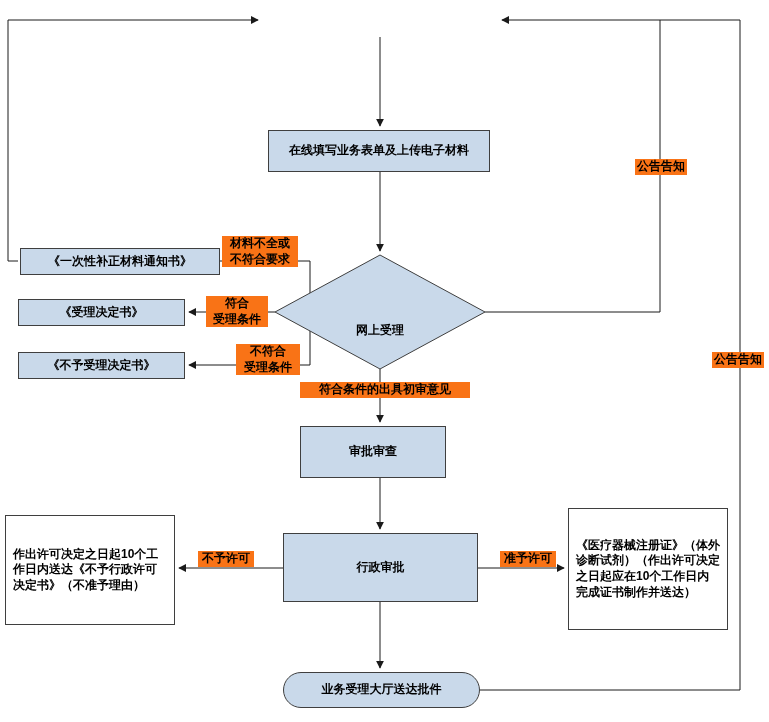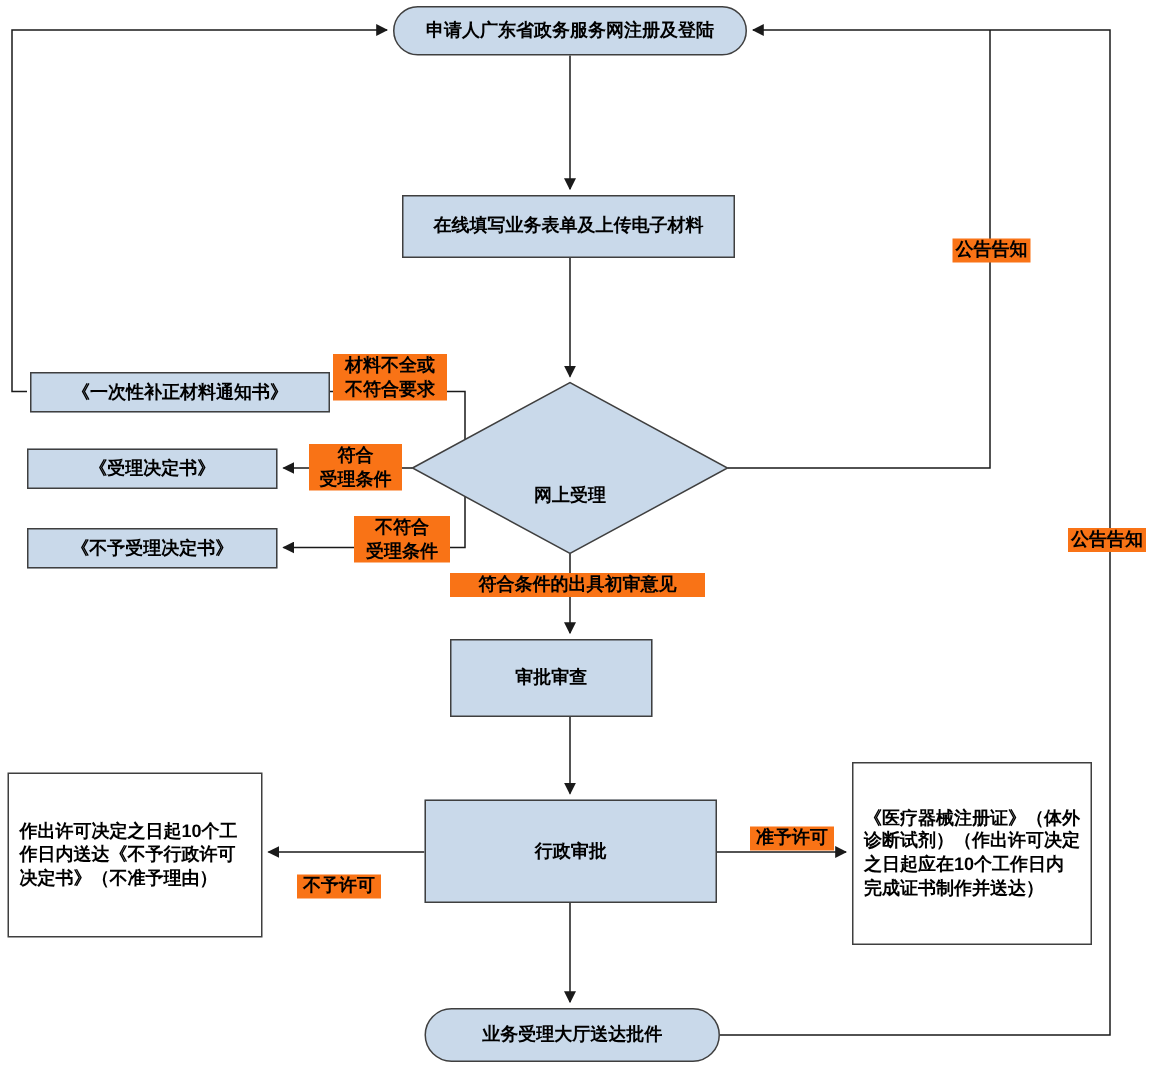--- a/index.html
+++ b/index.html
@@ -81,54 +81,53 @@
     <path d="M283 568 H179" fill="none" stroke="#1a1a1a" stroke-width="1" marker-end="url(#arrow)"></path>
     <path d="M478 568 H564" fill="none" stroke="#1a1a1a" stroke-width="1" marker-end="url(#arrow)"></path>
     <path d="M380 602 V668" fill="none" stroke="#1a1a1a" stroke-width="1" marker-end="url(#arrow)"></path>
     <path d="M18 261 H8 V20 H258" fill="none" stroke="#1a1a1a" stroke-width="1" marker-end="url(#arrow)"></path>
     <path d="M485 312 H660 V20" fill="none" stroke="#1a1a1a" stroke-width="1"></path>
     <path d="M480 690 H740 V20 H502" fill="none" stroke="#1a1a1a" stroke-width="1" marker-end="url(#arrow)"></path>
 
     <polygon points="275,312 380,255 485,312 380,369" stroke="#3f3f3f" stroke-width="1" fill="#c9d9ea"></polygon>
   </svg>
 
-  <div class="node stadium" style="left:262px; top:4px; width:236px; height:33px;">申请人广东省政务服务网注册及登陆</div>
 
   <div class="node" style="left:268px; top:130px; width:222px; height:42px;">在线填写业务表单及上传电子材料</div>
 
   <div class="diamond-label" style="left:330px; top:305px; width:100px;margin-top:17px;">网上受理</div>
 
   <div class="node" style="left:20px; top:248px; width:200px; height:27px;text-align:center;">《一次性补正材料通知书》</div>
 
   <div class="node" style="left:18px; top:299px; width:167px; height:27px;">《受理决定书》</div>
 
   <div class="node" style="left:18px; top:352px; width:167px; height:27px;">《不予受理决定书》</div>
 
-  <div class="node" style="left:300px; top:426px; width:135px; height:52px;">审批审查</div>
+  <div class="node" style="left:300px; top:426px; width:146px; height:52px;">审批审查</div>
 
   <div class="node" style="left:283px; top:533px; width:195px; height:69px;">行政审批</div>
 
   <div class="node plain" style="left:5px; top:515px; width:170px; height:110px;">作出许可决定之日起10个工作日内送达《不予行政许可决定书》（不准予理由）</div>
 
   <div class="node plain" style="left:568px; top:508px; width:160px; height:122px;">《医疗器械注册证》（体外诊断试剂）（作出许可决定之日起应在10个工作日内完成证书制作并送达）</div>
 
   <div class="node stadium" style="left:283px; top:672px; width:197px; height:36px;">业务受理大厅送达批件</div>
 
   <div class="edge-label" style="left:222px; top:236px; width:76px;">材料不全或
 不符合要求</div>
 
   <div class="edge-label" style="left:206px; top:296px; width:62px;">符合
 受理条件</div>
 
   <div class="edge-label" style="left:236px; top:344px; width:64px;">不符合
 受理条件</div>
 
   <div class="edge-label" style="left:300px; top:382px; width:170px;">符合条件的出具初审意见</div>
 
-  <div class="edge-label" style="left:198px; top:551px; width:56px;margin-top:32px;">不予许可</div>
+  <div class="edge-label" style="left:198px; top:551px; width:56px;">不予许可</div>
 
   <div class="edge-label" style="left:500px; top:551px; width:56px;">准予许可</div>
 
   <div class="edge-label" style="left:635px; top:159px; width:52px;">公告告知</div>
 
   <div class="edge-label" style="left:712px; top:352px; width:52px;">公告告知</div>
 
 </div>
 
 </body></html>

